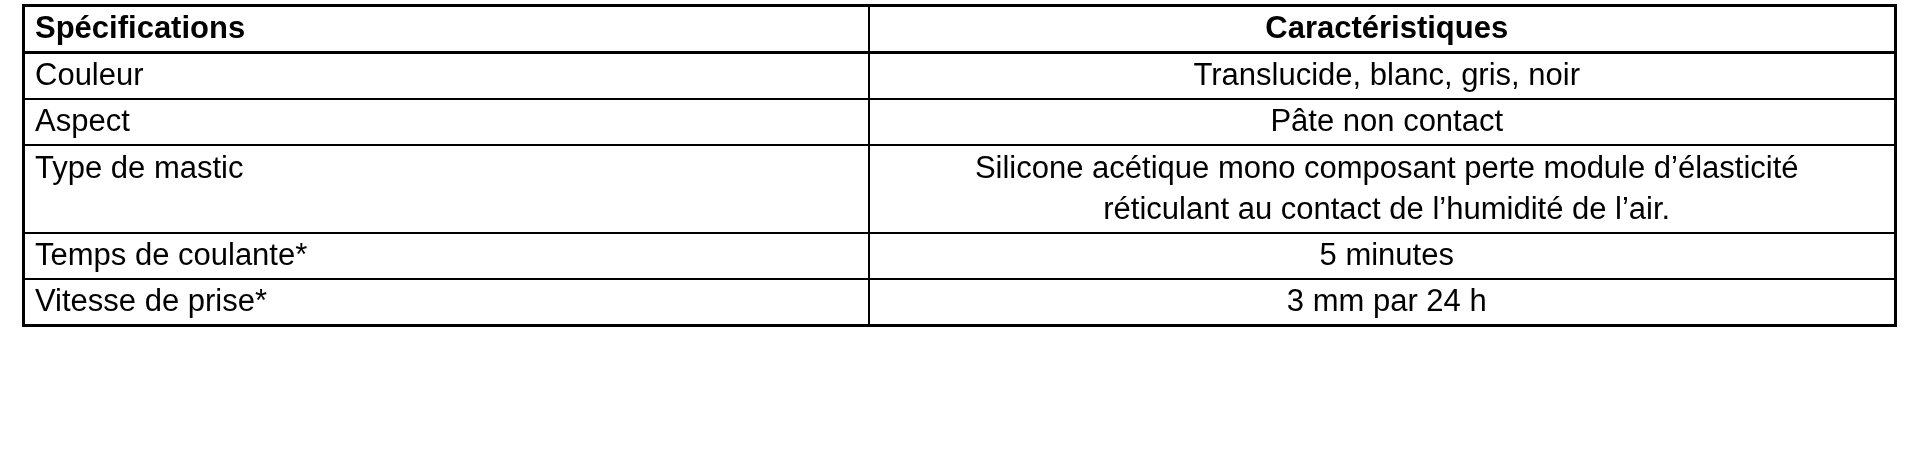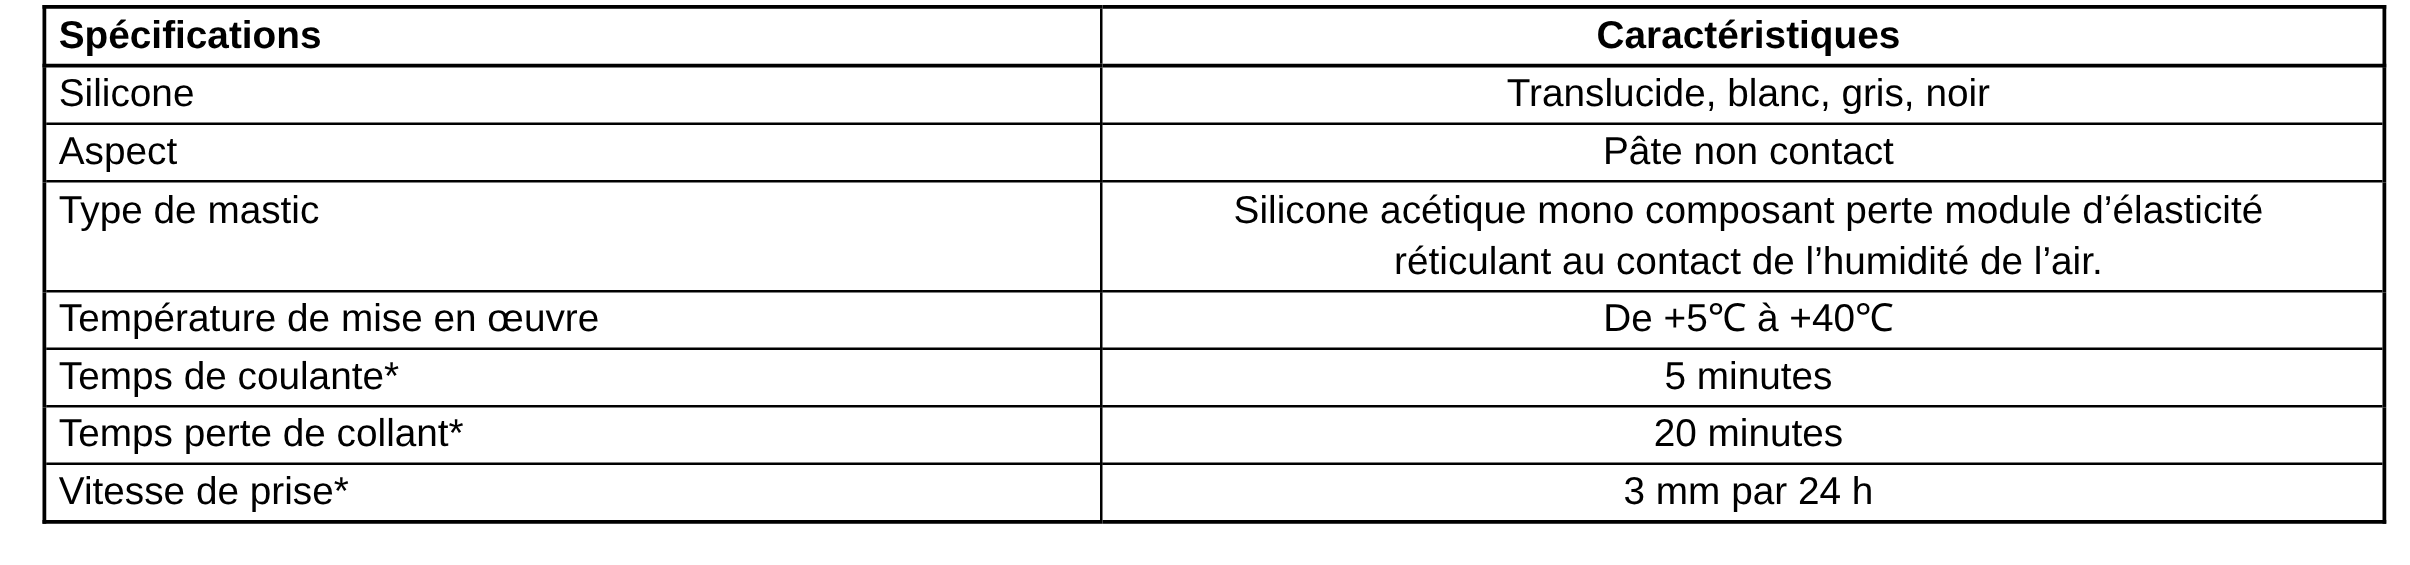--- a/index.html
+++ b/index.html
@@ -12,21 +12,21 @@
     height: 452px;
     font-family: "Liberation Sans", sans-serif;
     color: #000000;
     overflow: hidden;
   }
   .sheet {
     position: relative;
     width: 1736px;
     height: 452px;
     box-sizing: border-box;
-    padding: 4px 0 0 12px;
+    padding: 4px 0 0 0;
   }
   table.spec-table {
     width: 1872px;
     margin: 0 0 0 22px;
     border-collapse: collapse;
     table-layout: fixed;
     border-top: 3px solid #000;
     border-bottom: 3px solid #000;
     border-left: 3px solid #000;
     border-right: 3px solid #000;
@@ -67,43 +67,35 @@
     <colgroup>
       <col class="col-spec">
       <col class="col-char">
     </colgroup>
     <tbody>
       <tr class="header-row">
         <td>Spécifications</td>
         <td>Caractéristiques</td>
       </tr>
       <tr>
-        <td>Silicone</td>
+        <td>Couleur</td>
         <td>Translucide, blanc, gris, noir</td>
       </tr>
       <tr>
         <td>Aspect</td>
         <td>Pâte non contact</td>
       </tr>
       <tr class="tall-row">
         <td>Type de mastic</td>
         <td>Silicone acétique mono composant perte module d’élasticité
 réticulant au contact de l’humidité de l’air.</td>
       </tr>
       <tr>
-        <td>Température de mise en œuvre</td>
-        <td>De +5℃ à +40℃</td>
-      </tr>
-      <tr>
         <td>Temps de coulante*</td>
         <td>5 minutes</td>
-      </tr>
-      <tr>
-        <td>Temps perte de collant*</td>
-        <td>20 minutes</td>
       </tr>
       <tr>
         <td>Vitesse de prise*</td>
         <td>3 mm par 24 h</td>
       </tr>
     </tbody>
   </table>
 </div>
 
 </body></html>

